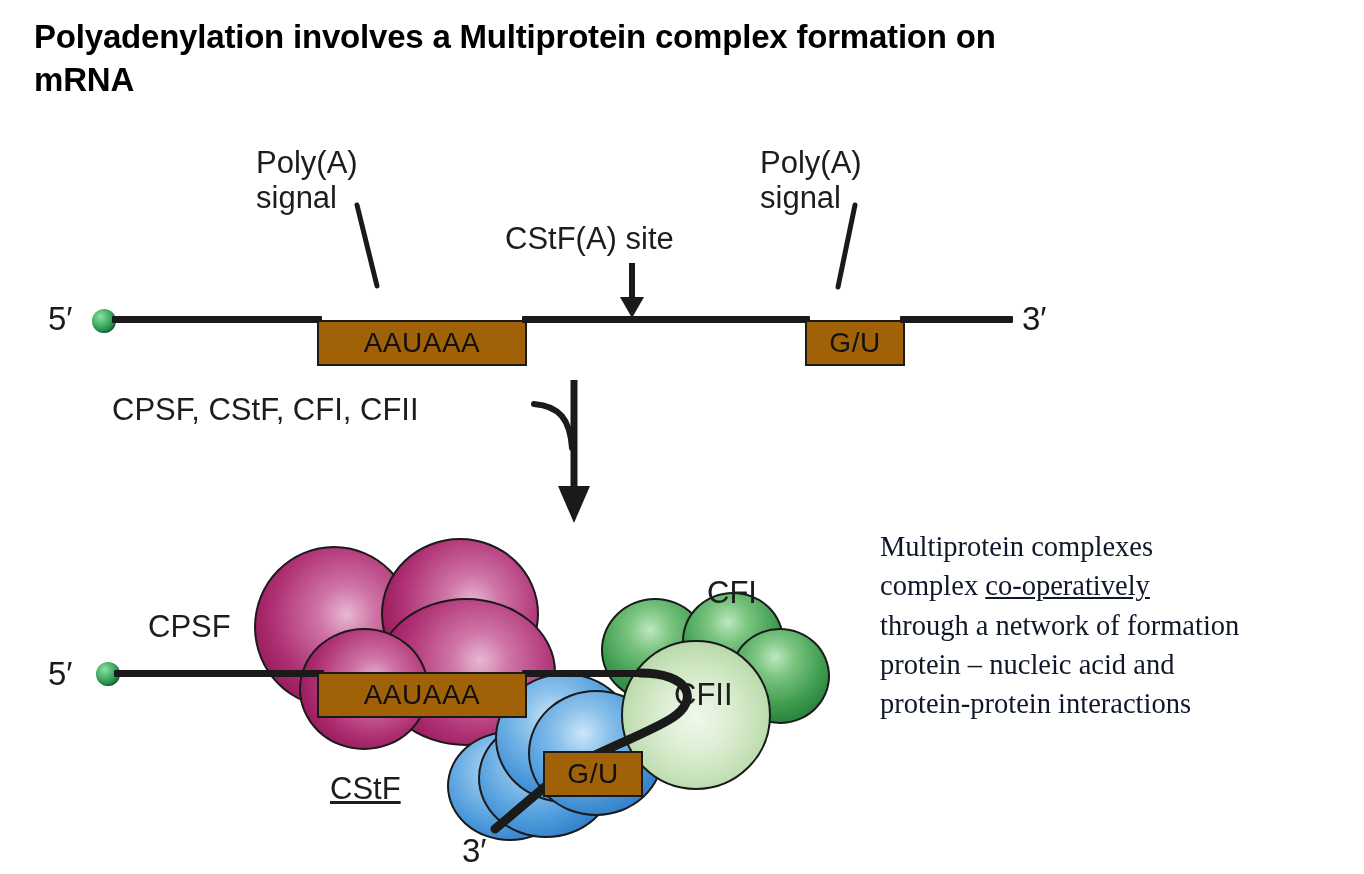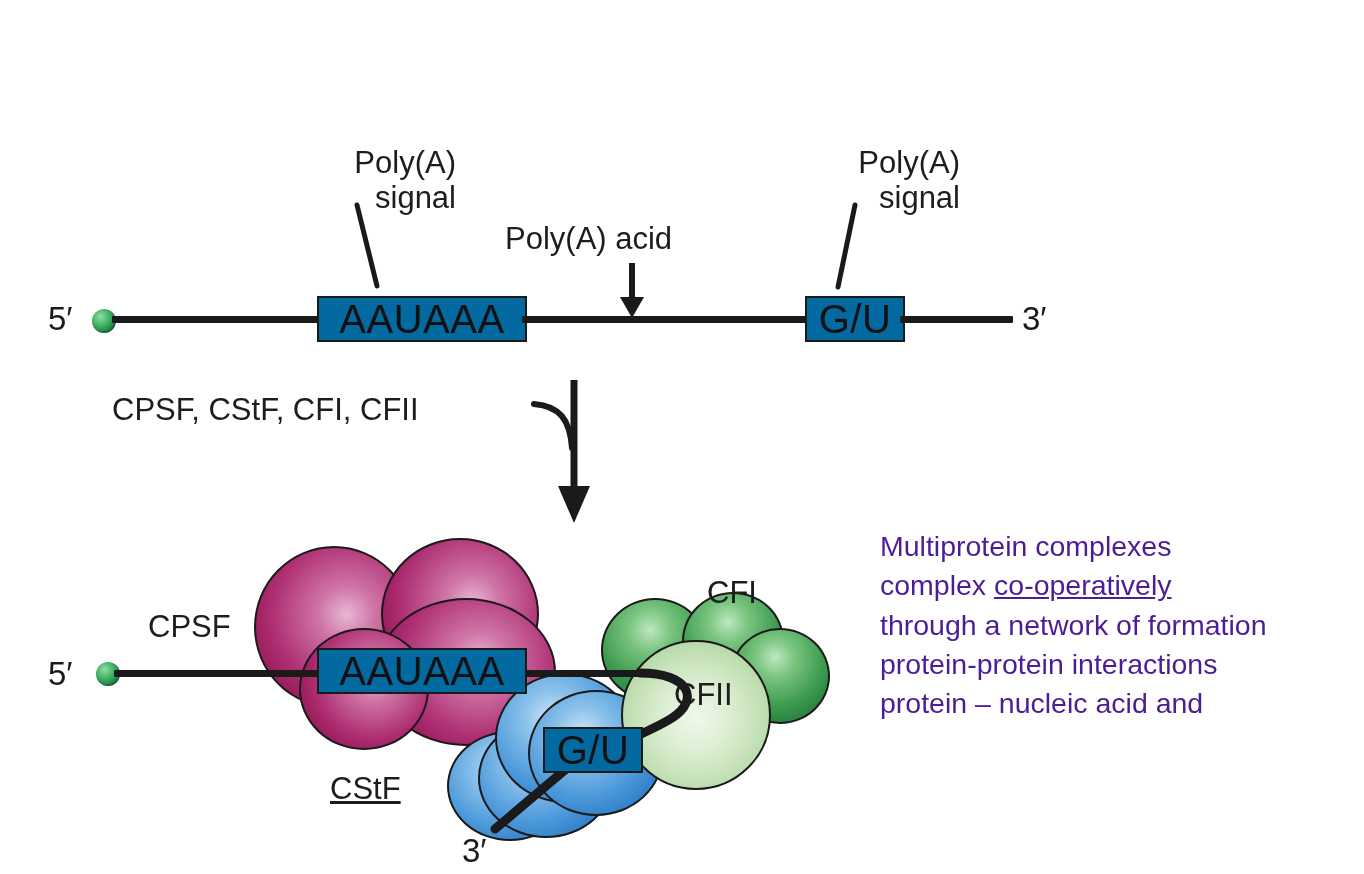--- a/index.html
+++ b/index.html
@@ -36,42 +36,43 @@
   }
 
   
   .lbl {
     position: absolute;
     font-size: 31px;
     color: #1d1d1d;
     white-space: nowrap;
     line-height: 1.12;
   }
-  .lbl.center { text-align: right; }
+  .lbl.center { text-align: left; }
 
   
   .prime {
     position: absolute;
     font-size: 33px;
     color: #1a1a1a;
     white-space: nowrap;
   }
 
   
   .seqbox {
     position: absolute;
     border: 2px solid #1a1a1a;
-    background: #0369a1;
+    background: #a16207;
     display: flex;
     align-items: center;
     justify-content: center;
-    font-size: 40px;
+    font-size: 28px;
     color: #111111;
     letter-spacing: 0.5px;
     box-sizing: border-box;
+    margin-top: 24px;
   }
 
   
   .rna {
     position: absolute;
     background: #1a1a1a;
     height: 7px;
     border-radius: 1px;
   }
 
@@ -116,36 +117,38 @@
   }
 
   
   .note {
     position: absolute;
     left: 880px;
     top: 527px;
     width: 470px;
     font-size: 28.5px;
     line-height: 1.38;
-    color: #4c1d95;
+    color: #0f172a;
+    font-family: Liberation Serif, serif;
   }
   .note .u { text-decoration: underline; }
 </style>
 </head>
 <body>
 
 <div id="stage">
 
+  <div class="title">Polyadenylation involves a Multiprotein complex formation on mRNA</div>
 
   <div class="lbl center" style="left:256px; top:146px; width:200px;">
     <div>Poly(A)</div>
     <div>signal</div>
   </div>
 
-  <div class="lbl" style="left:505px; top:222px;">Poly(A) acid</div>
+  <div class="lbl" style="left:505px; top:222px;">CStF(A) site</div>
 
   <div class="lbl center" style="left:760px; top:146px; width:200px;">
     <div>Poly(A)</div>
     <div>signal</div>
   </div>
 
   <div class="prime" style="left:48px; top:300px;">5′</div>
   <div class="cap" style="left:92px; top:309px;"></div>
 
   <div class="rna" style="left:112px; top:316px; width:210px;"></div>
@@ -209,17 +212,17 @@
 
   <div class="lbl" style="left:148px; top:581px; z-index:9;margin-top:29px;">CPSF</div>
   <div class="lbl" style="left:330px; top:772px; z-index:9;text-decoration:underline;">CStF</div>
   <div class="lbl" style="left:707px; top:576px; z-index:9;">CFI</div>
   <div class="lbl" style="left:674px; top:678px; z-index:9;">CFII</div>
 
   <div class="note">
     <div>Multiprotein complexes</div>
     <div><span>complex </span><span class="u">co-operatively</span></div>
     <div>through a network of formation</div>
+    <div>protein – nucleic acid and</div>
     <div>protein-protein interactions</div>
-    <div>protein – nucleic acid and</div>
   </div>
 
 </div>
 
 </body></html>

